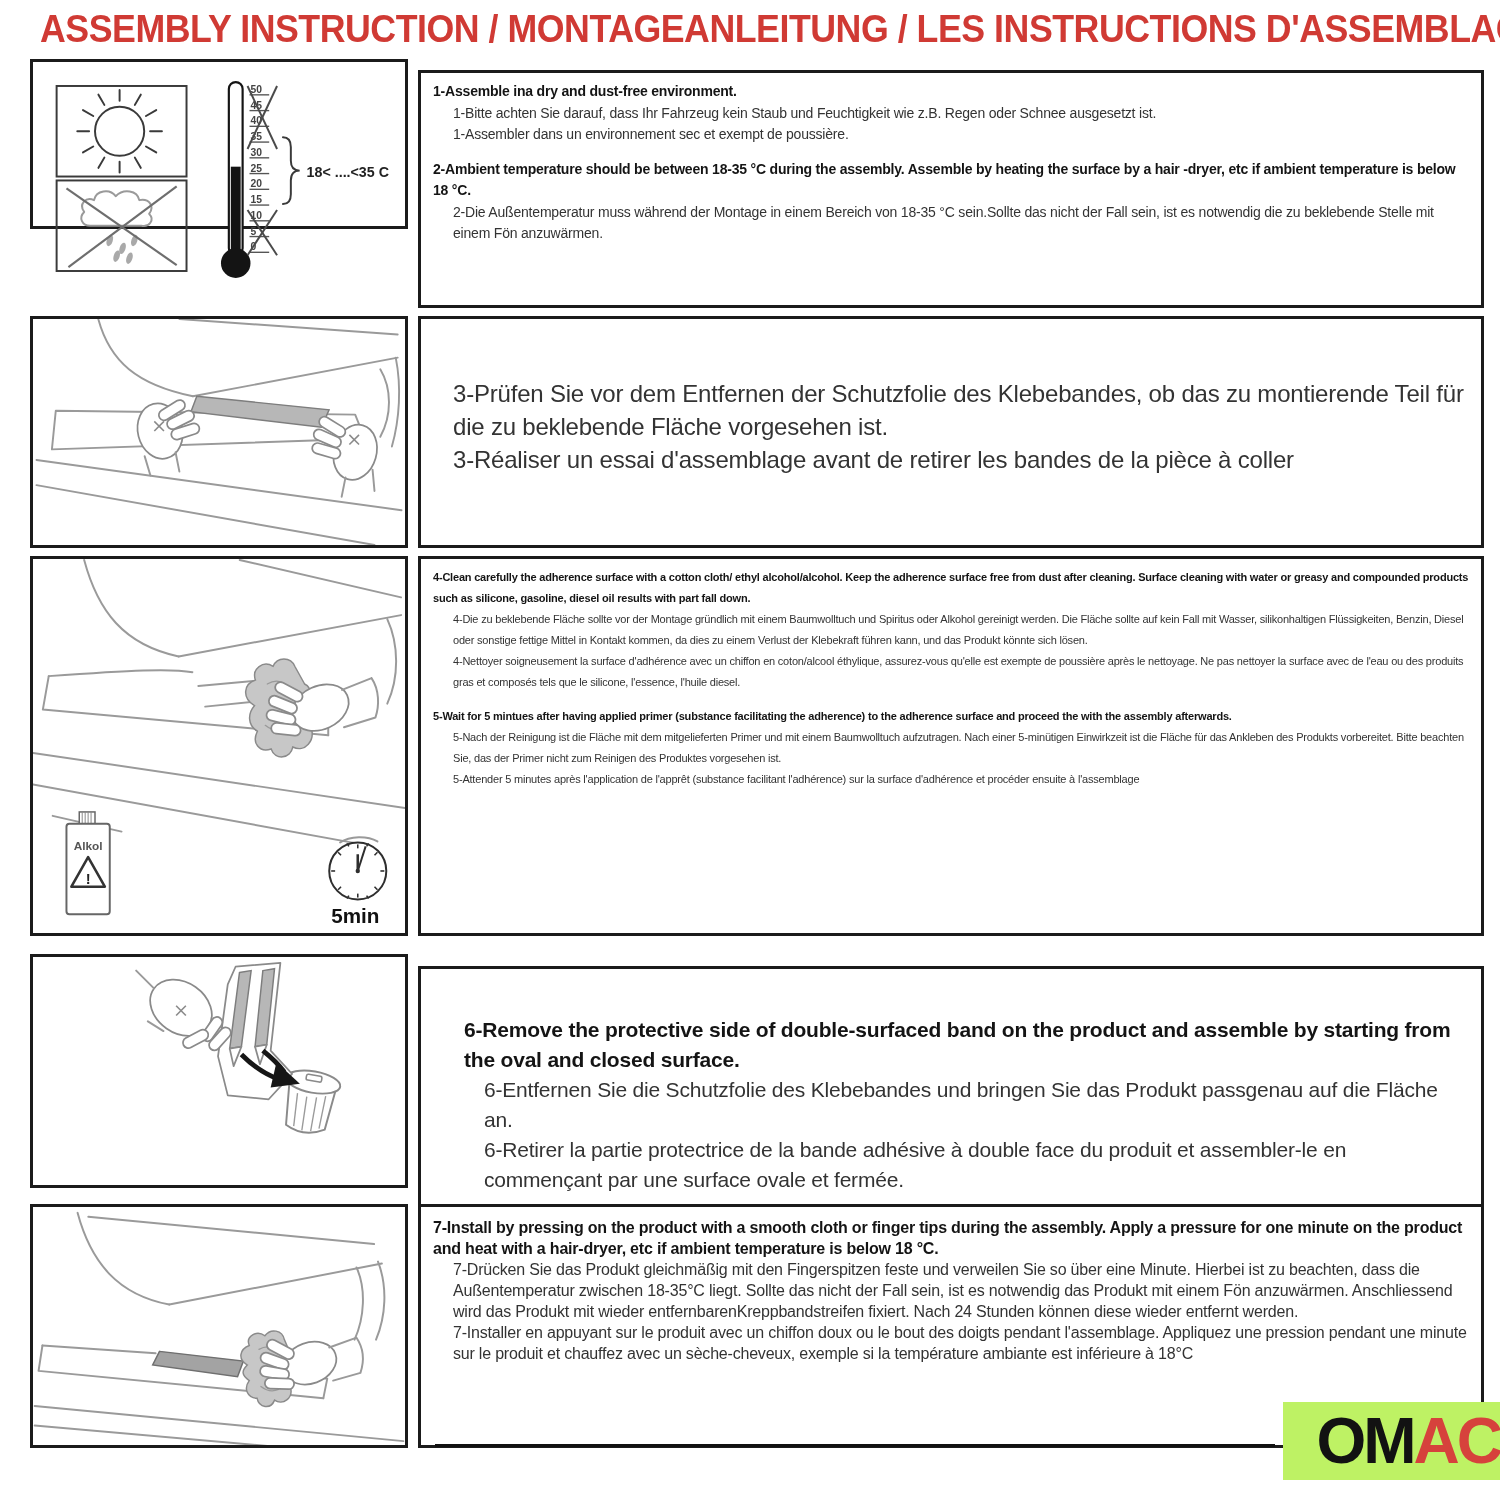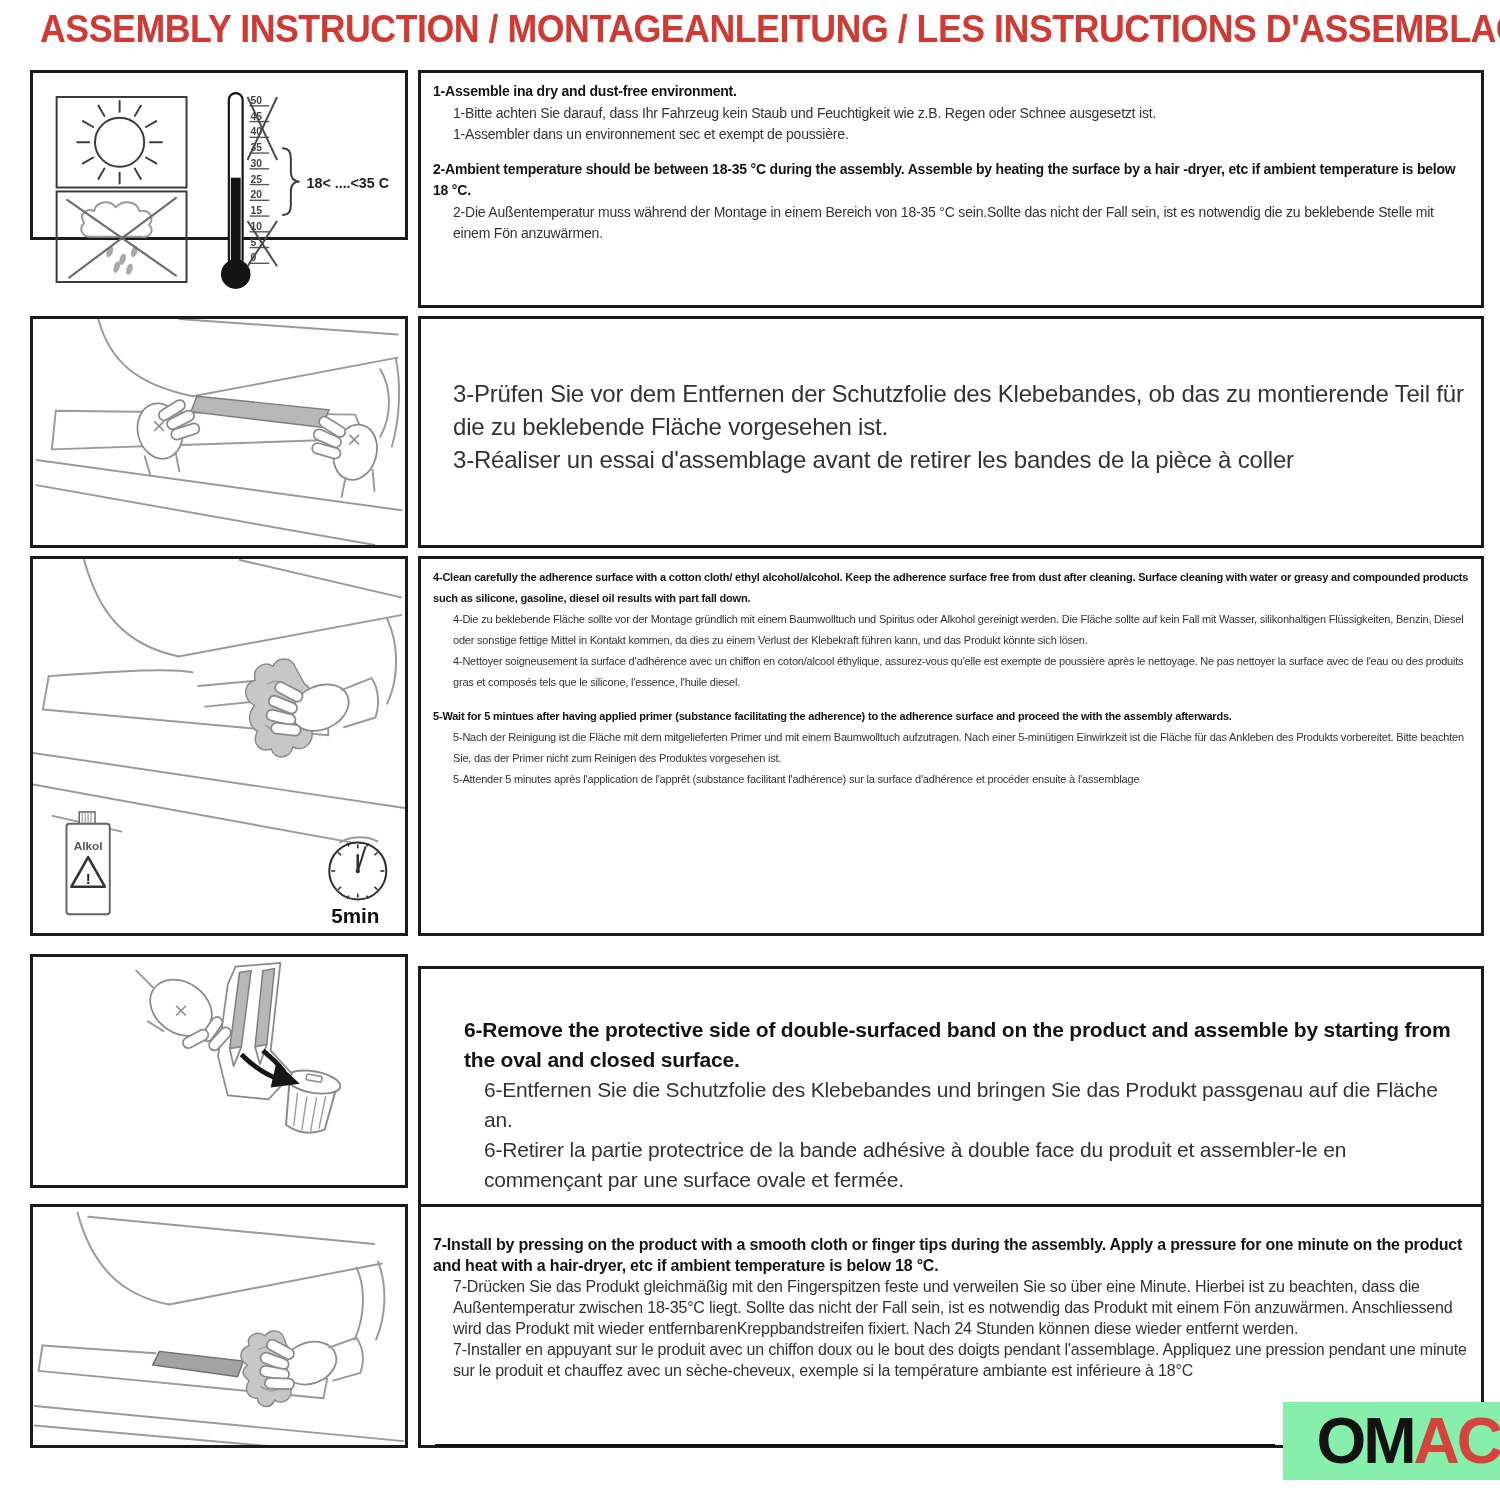--- a/index.html
+++ b/index.html
@@ -13,24 +13,24 @@
     padding:8px 12px;letter-spacing:-0.2px;}
   .textbox p{margin:0;}
   p.b{font-weight:700;color:#141414;}
   p.r{font-weight:400;color:#333;margin-left:20px;}
   .gap{height:13px;}
   
   .s1 .textbox{font-size:14px;line-height:21.5px;}
   .s2 .textbox{font-size:24px;line-height:33px;padding-top:58px;}
   .s3 .textbox{font-size:11px;line-height:21px;}
   .s4 .textbox{font-size:21px;line-height:30px;padding-top:46px;}
-  .s5 .textbox{font-size:16px;line-height:21px;padding-top:27px;}
+  .s5 .textbox{font-size:16px;line-height:21px;padding-top:10px;}
   
   .footer-line{position:absolute;left:435px;top:1444px;width:840px;height:3px;background:#111;}
-  .brand{position:absolute;left:1283px;top:1402px;width:217px;height:78px;background:#86efac;
+  .brand{position:absolute;left:1283px;top:1402px;width:217px;height:78px;background:#bef264;
     display:flex;align-items:center;justify-content:flex-end;font-weight:700;font-size:64px;letter-spacing:-3px;}
   .brand .blk{color:#121212;}
   .brand .red{color:#d6423c;}
   
   svg{display:block;}
   .ln{fill:none;stroke:#9a9a9a;stroke-width:2;stroke-linecap:round;stroke-linejoin:round;}
   .ink{fill:none;stroke:#3a3a3a;stroke-width:2;stroke-linecap:round;}
   .hand{fill:#fff;stroke:#8a8a8a;stroke-width:1.8;stroke-linejoin:round;}
   .cloth{fill:#c7c7c7;stroke:#8a8a8a;stroke-width:1.5;}
   .strip{fill:#b7b7b7;stroke:#7d7d7d;stroke-width:1.5;}
@@ -39,21 +39,21 @@
   .svg-label{font-weight:700;fill:#222;}
 </style>
 </head>
 <body>
 
 <div id="sheet">
 
   <div class="page-title">ASSEMBLY INSTRUCTION / MONTAGEANLEITUNG / LES INSTRUCTIONS D'ASSEMBLAGE</div>
 
   <div class="row s1">
-    <div class="imgbox" style="top:70px;height:170px;text-align:center;">
+    <div class="imgbox" style="top:59px;height:170px;text-align:center;">
       <svg width="372" height="232" viewBox="0 0 378 235">
         <g>
           <rect class="ink" x="24" y="24" width="132" height="92"></rect>
           <circle class="ink" cx="88" cy="70" r="25"></circle>
           <g class="ink" stroke-width="2">
             <line x1="119" y1="70" x2="131" y2="70"></line>
               <line x1="114.8" y1="85.5" x2="125.2" y2="91.5"></line>
             <line x1="103.5" y1="96.8" x2="109.5" y2="107.2"></line>
               <line x1="88" y1="101" x2="88" y2="112"></line>
             <line x1="72.5" y1="96.8" x2="66.5" y2="107.2"></line>

